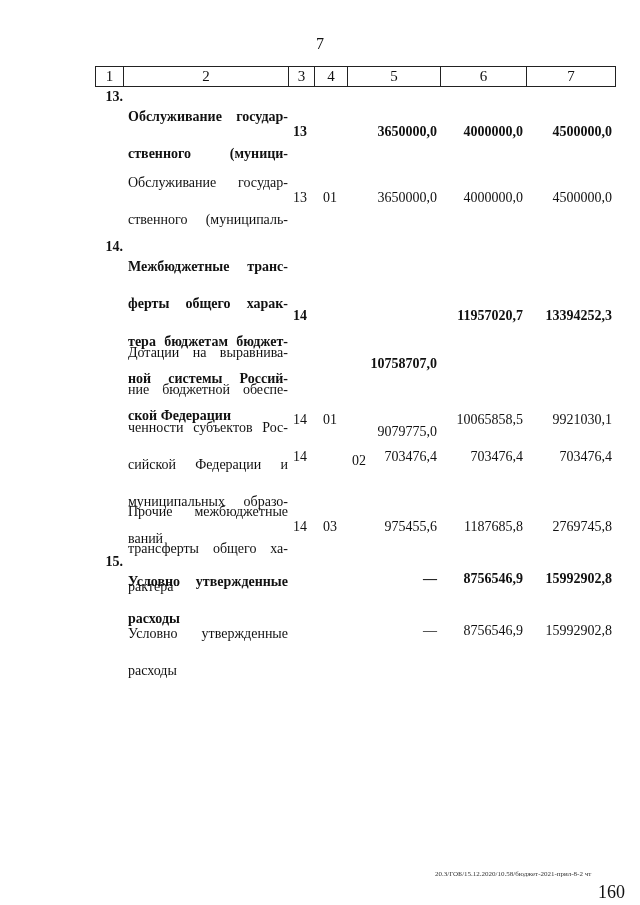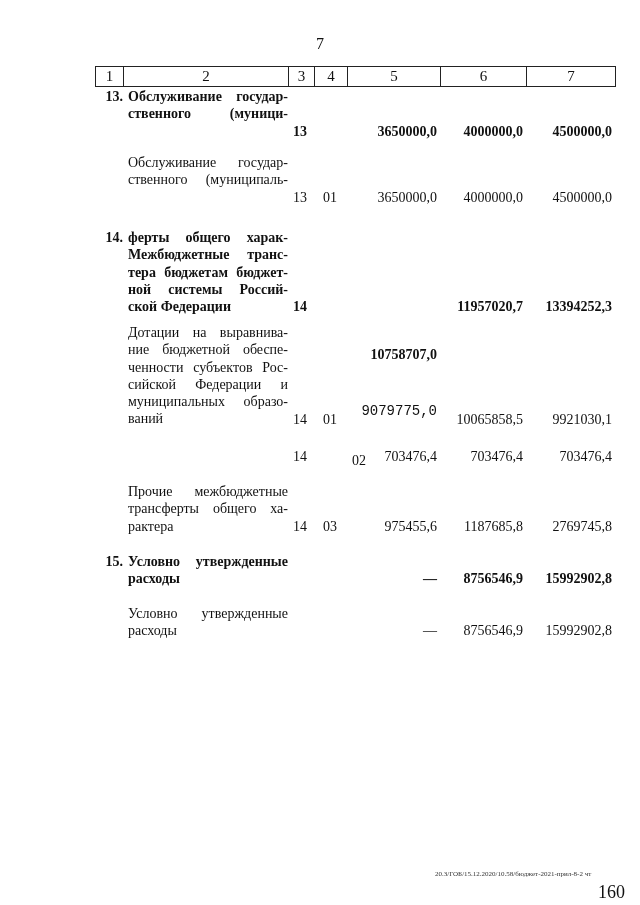--- a/index.html
+++ b/index.html
@@ -4,21 +4,21 @@
 <style>
   html, body { margin: 0; padding: 0; background: #ffffff; }
   body { width: 640px; height: 905px; position: relative; overflow: hidden;
          font-family: "Liberation Serif", "DejaVu Serif", serif; color: #111; font-size: 14px; }
   .page-num { position: absolute; top: 35px; left: 0; width: 640px; text-align: center; font-size: 16px; }
   table.hdr { position: absolute; top: 66px; left: 95px; border-collapse: collapse; }
   table.hdr td { border: 1px solid #222; height: 19px; padding: 0; text-align: center; font-size: 15px; line-height: 19px; }
   .row { position: absolute; left: 95px; width: 520px; line-height: 17.3px; }
   .row .num { position: absolute; left: 0; width: 28px; text-align: right; }
   .row .name { position: absolute; left: 33px; width: 160px; text-align: justify; text-align-last: left; }
-  .row .name span { display: block; }
+  .row .name span { display: block; margin-top: 20px; }
   .row .name span.j { text-align: justify; text-align-last: justify; }
   .row .c3 { position: absolute; left: 198px; width: 24px; }
   .row .c4 { position: absolute; left: 228px; width: 24px; }
   .row .c5 { position: absolute; left: 252px; width: 90px; text-align: right; }
   .row .c6 { position: absolute; left: 345px; width: 83px; text-align: right; }
   .row .c7 { position: absolute; left: 432px; width: 85px; text-align: right; }
   .bold { font-weight: bold; }
   .footer-code { position: absolute; top: 870px; left: 435px; font-size: 7px; color: #333; white-space: nowrap; }
   .footer-page { position: absolute; top: 882px; left: 598px; font-size: 18px; }
 </style>
@@ -59,25 +59,25 @@
       <div class="name">
         <span class="j">Обслуживание государ-</span>
         <span class="j">ственного (муниципаль-</span>
       </div>
       <span class="c3" style="top: 34.6px;">13</span>
       <span class="c4" style="top: 34.6px;">01</span>
       <span class="c5" style="top: 34.6px;">3650000,0</span>
       <span class="c6" style="top: 34.6px;">4000000,0</span>
       <span class="c7" style="top: 34.6px;">4500000,0</span>
     </div>
-    <div class="row bold" style="top: 229px; height: 86.5px;">
+    <div class="row bold" style="top: 238px; height: 86.5px;">
       <span class="num">14.</span>
       <div class="name">
+        <span class="j">Межбюджетные транс-</span>
         <span class="j">ферты общего харак-</span>
-        <span class="j">Межбюджетные транс-</span>
         <span class="j">тера бюджетам бюджет-</span>
         <span class="j">ной системы Россий-</span>
         <span>ской Федерации</span>
       </div>
       <span class="c3" style="top: 69.2px;">14</span>
       <span class="c4" style="top: 69.2px;"></span>
       <span class="c5" style="top: 69.2px; margin-top: 48px;">10758707,0</span>
       <span class="c6" style="top: 69.2px;">11957020,7</span>
       <span class="c7" style="top: 69.2px;">13394252,3</span>
     </div>
@@ -86,21 +86,21 @@
       <div class="name">
         <span class="j">Дотации на выравнива-</span>
         <span class="j">ние бюджетной обеспе-</span>
         <span class="j">ченности субъектов Рос-</span>
         <span class="j">сийской Федерации и</span>
         <span class="j">муниципальных образо-</span>
         <span>ваний</span>
       </div>
       <span class="c3" style="top: 86.5px;">14</span>
       <span class="c4" style="top: 86.5px;">01</span>
-      <span class="c5" style="top: 79px; font-family: Liberation Mono, monospace;">9079775,0</span>
+      <span class="c5" style="top: 99px;">9079775,0</span>
       <span class="c6" style="top: 86.5px;">10065858,5</span>
       <span class="c7" style="top: 86.5px;">9921030,1</span>
     </div>
     <div class="row" style="top: 448px; height: 17.3px;">
       <span class="num"></span>
       <span class="c3" style="top: 0px;">14</span>
       <span class="c4" style="top: 4px; margin-left: 29px;">02</span>
       <span class="c5" style="top: 0px;">703476,4</span>
       <span class="c6" style="top: 0px;">703476,4</span>
       <span class="c7" style="top: 0px;">703476,4</span>

